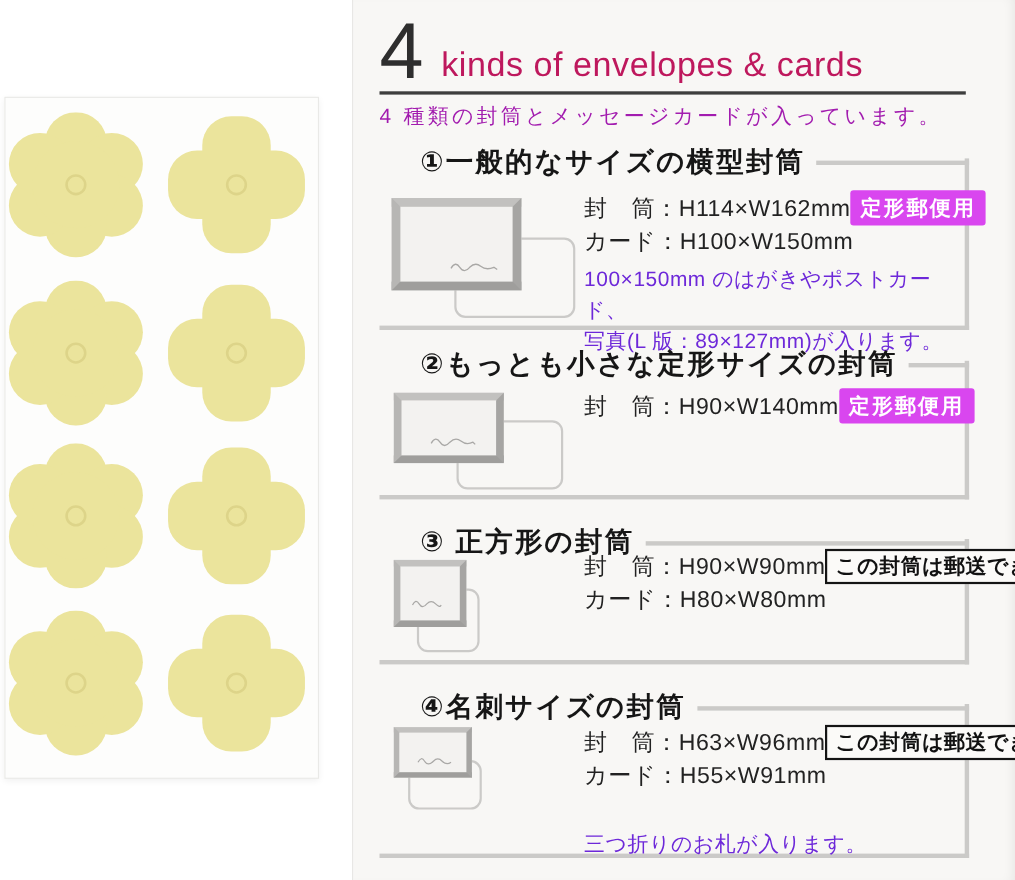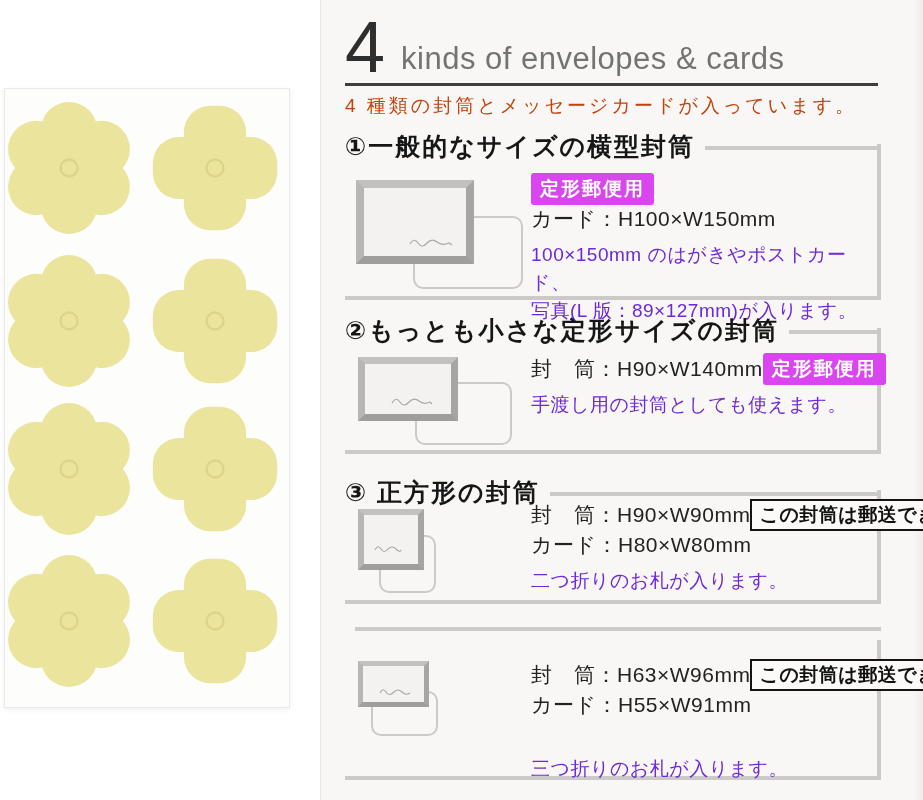--- a/index.html
+++ b/index.html
@@ -26,26 +26,26 @@
   
   .panel{
     position:absolute;left:320px;top:0;width:603px;height:800px;
     background:var(--panel-bg);
     border-left:1px solid #e8e7e5;
     box-shadow:inset -8px 0 10px -6px rgba(0,0,0,0.07);
   }
   .title-block{position:absolute;left:24px;top:14px;width:534px;}
   .title-row{display:flex;align-items:flex-end;gap:16px;}
   .title-number{font-size:72px;line-height:0.92;font-weight:400;color:#2e2e2e;}
-  .title-text{font-size:31px;font-weight:400;letter-spacing:0.5px;color:#737373;padding-bottom:3px;}
+  .title-text{font-size:31px;font-weight:400;letter-spacing:0.5px;color:#be185d;padding-bottom:3px;}
   .title-underline{margin-top:3px;height:2.5px;background:#3e3e3e;width:533px;}
-  .subtitle{margin-top:7px;font-size:19px;letter-spacing:3px;color:#c2410c;}
+  .subtitle{margin-top:7px;font-size:19px;letter-spacing:3px;color:#a21caf;}
   
   .sec{position:absolute;left:24px;width:536px;}
-  .hrow{display:flex;align-items:center;position:relative;z-index:2;}
+  .hrow{display:flex;align-items:center;position:relative;z-index:2;margin-left:37px;}
   .hrow h2{font-size:25px;font-weight:700;letter-spacing:2px;color:#161616;white-space:nowrap;}
   .hline{flex:1;height:4px;background:var(--line);margin-left:10px;position:relative;top:1px;}
   .bracket{position:absolute;left:0;right:0;top:14px;bottom:0;
     border-right:4px solid var(--line);border-bottom:4px solid var(--line);pointer-events:none;}
   
   .env{position:absolute;background:#f3f2f0;z-index:2;
     border-style:solid;
     border-color:#c2c1bf #a6a5a3 #9f9e9c #b7b6b4;}
   .env svg{position:absolute;right:12%;bottom:12%;}
   .card-outline{position:absolute;border:2px solid #cbcac8;border-radius:10px;background:transparent;z-index:1;}
@@ -165,20 +165,21 @@
     </div>
     <div class="card-outline" style="left:68px;top:86px;width:110px;height:73px"></div>
     <div class="env" style="left:11px;top:50px;width:118px;height:84px;border-width:8px">
       <svg width="46" height="12" viewBox="0 0 46 12">
         <path d="M2,8 q4,-7 8,-1 t9,0 q5,-5 10,-1 t12,1 l3,2" fill="none" stroke="#aoa" stroke-width="1"></path>
         <path d="M2,8 q4,-7 8,-1 t9,0 q5,-5 10,-1 t12,1 l3,2" fill="none" stroke="#a9a8a6" stroke-width="1.2"></path>
       </svg>
     </div>
     <div class="specs" style="top:44px">
       <div class="spec-row">
+        <span class="spec">封　筒：H114×W162mm</span>
         <span class="badge-black">定形郵便用</span>
       </div>
       <div class="spec-row">
         <span class="spec">カード：H100×W150mm</span>
       </div>
       <p class="desc"><span>100×150mm のはがきやポストカード、</span><br><span>写真(L 版：89×127mm)が入ります。</span></p>
     </div>
   </section>
 
   <section class="sec" style="top:314px;height:140px">
@@ -191,21 +192,20 @@
     <div class="env" style="left:13px;top:43px;width:100px;height:64px;border-width:7px">
       <svg width="44" height="12" viewBox="0 0 44 12" style="right:20%;bottom:14%">
         <path d="M2,8 q4,-7 8,-1 t9,0 q5,-5 10,-1 t11,1 l2,2" fill="none" stroke="#a9a8a6" stroke-width="1.2"></path>
       </svg>
     </div>
     <div class="specs" style="top:40px">
       <div class="spec-row">
         <span class="spec">封　筒：H90×W140mm</span>
         <span class="badge-black">定形郵便用</span>
       </div>
-      <p class="desc"><span>手渡し用の封筒としても使えます。</span></p>
     </div>
   </section>
 
   <section class="sec" style="top:476px;height:128px">
     <div class="bracket"></div>
     <div class="hrow">
       <h2>③ 正方形の封筒</h2>
       <div class="hline"></div>
     </div>
     <div class="card-outline" style="left:34px;top:59px;width:57px;height:58px"></div>
@@ -215,27 +215,27 @@
       </svg>
     </div>
     <div class="specs" style="top:24px">
       <div class="spec-row">
         <span class="spec">封　筒：H90×W90mm</span>
         <span class="badge-outline">この封筒は郵送できません</span>
       </div>
       <div class="spec-row">
         <span class="spec">カード：H80×W80mm</span>
       </div>
-      <p class="desc"><span>二つ折りのお札が入ります。</span></p>
     </div>
   </section>
 
   <section class="sec" style="top:626px;height:154px">
     <div class="bracket"></div>
     <div class="hrow">
+      <h2>④名刺サイズの封筒</h2>
       <div class="hline"></div>
     </div>
     <div class="card-outline" style="left:26px;top:65px;width:67px;height:45px"></div>
     <div class="env" style="left:13px;top:35px;width:71px;height:46px;border-width:5px">
       <svg width="34" height="10" viewBox="0 0 34 10" style="right:20%;bottom:18%">
         <path d="M2,7 q3,-6 6,-1 t8,0 q4,-4 8,0 t8,1" fill="none" stroke="#a9a8a6" stroke-width="1.1"></path>
       </svg>
     </div>
     <div class="specs" style="top:34px">
       <div class="spec-row">

